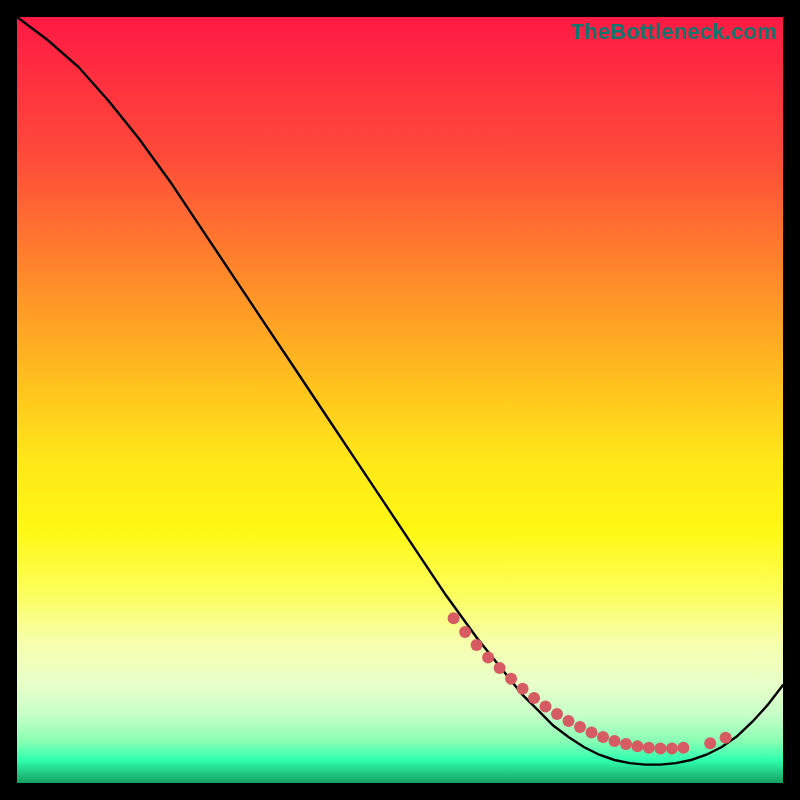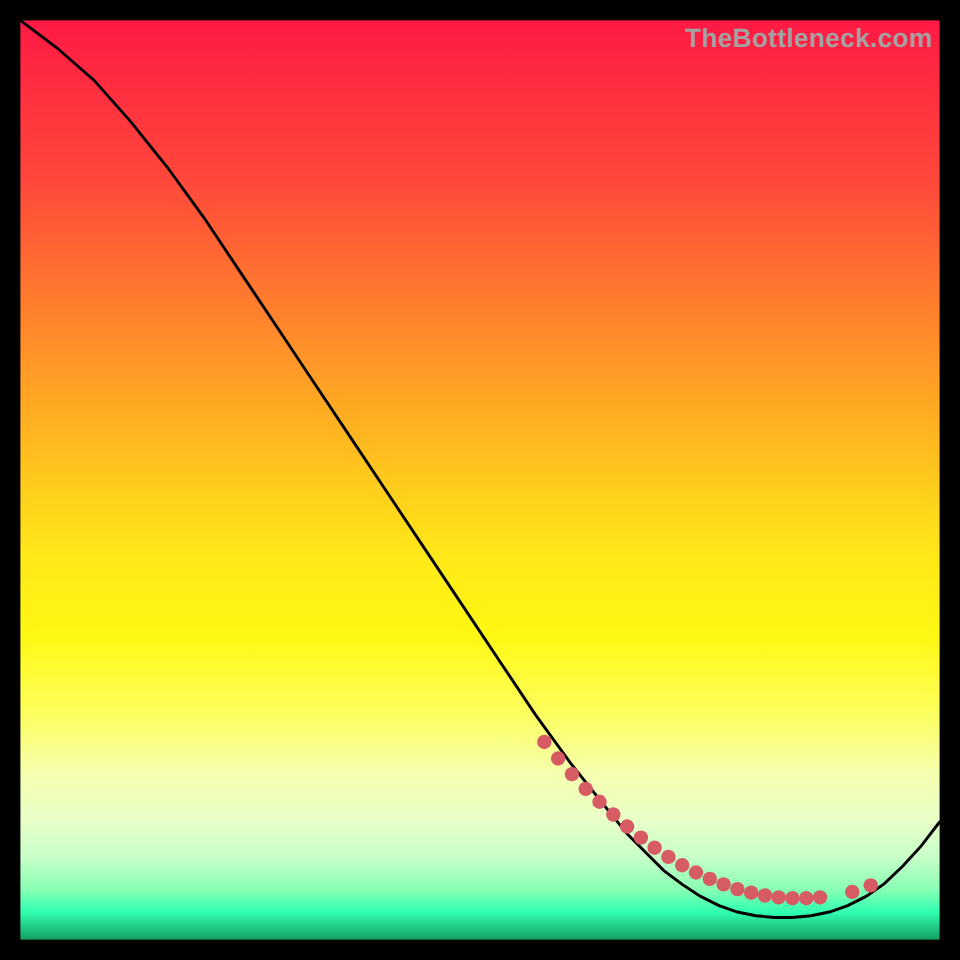--- a/index.html
+++ b/index.html
@@ -41,21 +41,21 @@
       #30ffb0 97%,
       #14a060 100%
     );
   }
   .watermark {
     position: absolute;
     top: 2px;
     right: 6px;
     font-size: 22px;
     font-weight: 600;
-    color: #a3a3a3;
+    color: #0f766e;
     letter-spacing: 0.2px;
     user-select: none;
   }
   svg.curve {
     position: absolute;
     left: 0;
     top: 0;
     width: 766px;
     height: 766px;
     overflow: visible;

